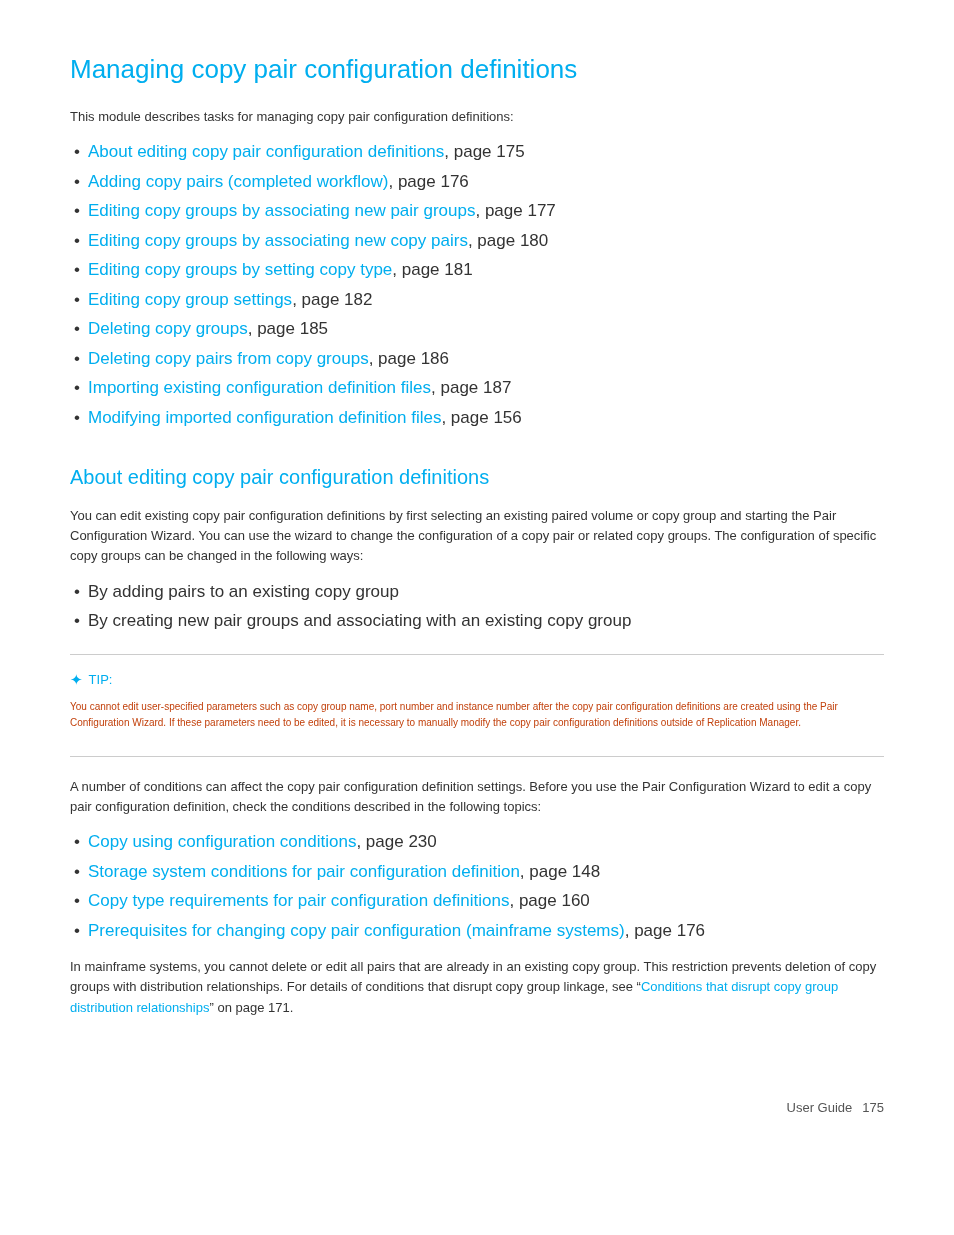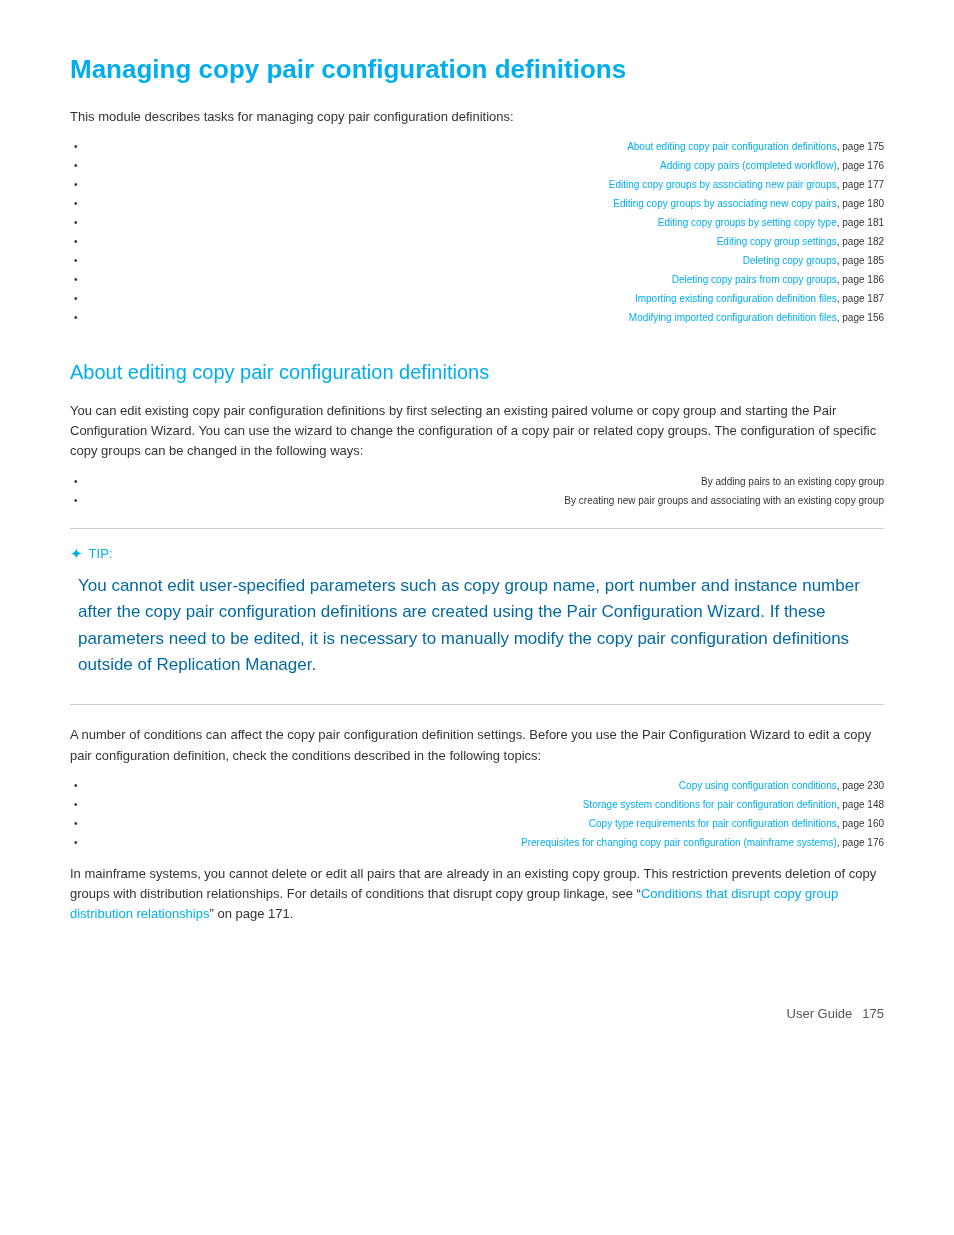--- a/index.html
+++ b/index.html
@@ -10,21 +10,21 @@
     body {
       font-family: Arial, Helvetica, sans-serif;
       font-size: 14px;
       color: #333;
       background: #fff;
       padding: 50px 70px 60px 70px;
       line-height: 1.5;
     }
     h1 {
       font-size: 26px;
-      font-weight: bold;
+      font-weight: normal;
       color: #00aeef;
       margin-bottom: 18px;
     }
     h2 {
       font-size: 20px;
       font-weight: normal;
       color: #00aeef;
       margin-bottom: 14px;
       margin-top: 32px;
     }
@@ -36,23 +36,22 @@
     }
     ul {
       list-style: none;
       margin-bottom: 14px;
       padding-left: 0;
     }
     ul li {
       padding-left: 18px;
       position: relative;
       margin-bottom: 4px;
-      font-size: 10px;
+      font-size: 17px;
       line-height: 1.5;
-      text-align: right;
     }
     ul li::before {
       content: "•";
       position: absolute;
       left: 4px;
       color: #333;
     }
     a {
       color: #00aeef;
       text-decoration: none;
@@ -68,24 +67,23 @@
       font-size: 13px;
       display: flex;
       align-items: center;
       gap: 6px;
       margin-bottom: 8px;
     }
     .tip-icon {
       font-size: 15px;
     }
     .tip-text {
-      font-size: 17px;
+      font-size: 10px;
       line-height: 1.55;
-      color: #0369a1;
-      margin-left: 8px;
+      color: #c2410c;
     }
     .footer {
       margin-top: 80px;
       display: flex;
       justify-content: flex-end;
       align-items: flex-end;
       gap: 10px;
       font-size: 13px;
       color: #555;
     }

